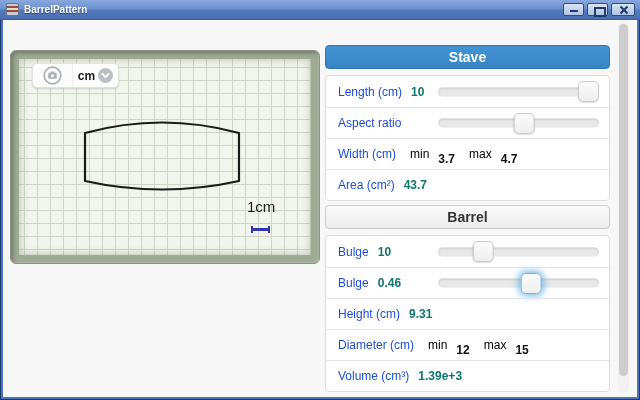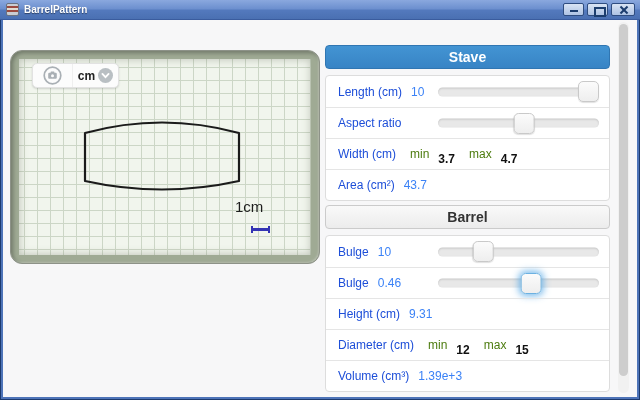--- a/index.html
+++ b/index.html
@@ -23,55 +23,55 @@
   .glyph-max::after { content:""; position:absolute; left:6px; top:3px; width:8px; height:6px; border:2px solid #1c3d6e; }
   .glyph-close::before, .glyph-close::after { content:""; position:absolute; left:7px; top:5px; width:10px; height:2px; background:#1c3d6e; }
   .glyph-close::before { transform:rotate(45deg); }
   .glyph-close::after  { transform:rotate(-45deg); }
 
   .frame { position:absolute; top:20px; left:0; right:0; bottom:0; padding:0 3px 3px 3px; }
   .content { position:relative; width:100%; height:100%; background:#f7f7f8; overflow:hidden; }
 
   
   .canvas-frame { position:absolute; left:7px; top:30px; width:310px; height:214px;
-                  background:#9faa94; border:1px solid #8d9288; border-radius:12px; padding:8px;
+                  background:#9faa94; border:1px solid #8d9288; border-radius:6px; padding:8px;
                   box-shadow: inset 2px 2px 4px rgba(55,60,50,.45), inset -1px -1px 2px rgba(255,255,255,.3); }
   .grid-canvas { position:relative; width:100%; height:100%; background-color:#f1f5ed;
                  background-image:linear-gradient(#ccd6c6 1px, transparent 1px),
                                   linear-gradient(90deg,#ccd6c6 1px, transparent 1px);
                  background-size:13px 13px; background-position:5px 8px;
                  box-shadow: inset 0 0 8px rgba(110,120,100,.45); }
   .stave-svg { position:absolute; inset:0; width:100%; height:100%; }
 
   .canvas-toolbar { position:absolute; left:13px; top:4px; width:87px; height:25px;
                     background:#fcfcfc; border:1px solid #e2e2e2; border-radius:5px;
                     display:flex; align-items:center; box-shadow:0 1px 2px rgba(0,0,0,.15); }
   .tb-camera { width:40px; height:100%; display:flex; align-items:center; justify-content:center;
                border-right:1px solid #efefef; cursor:pointer; }
   .tb-unit { flex:1; height:100%; display:flex; align-items:center; justify-content:center; gap:3px; cursor:pointer; }
   .unit-label { font-size:12px; font-weight:bold; color:#222; }
 
-  .scale-label { position:absolute; left:216px; top:139px; font-size:15px; color:#1d1d1d; }
+  .scale-label { position:absolute; left:228px; top:139px; font-size:15px; color:#1d1d1d; }
   .scale-bar { position:absolute; left:232px; top:167px; width:19px; height:7px;
                border-left:2px solid #3434b4; border-right:2px solid #3434b4; }
   .scale-bar::after { content:""; position:absolute; left:0; right:0; top:2px; height:3px; background:#3434b4; }
 
   
   .right-panel { position:absolute; left:322px; top:25px; width:285px; font-size:12px; color:#333; }
   .section-btn { height:24px; border-radius:4px; display:flex; align-items:center; justify-content:center;
                  font-weight:bold; font-size:14px; cursor:pointer; }
   .section-btn.primary { background:linear-gradient(#4394d3,#3884c5); color:#fff; border:1px solid #3076b2; }
   .section-btn.default { background:linear-gradient(#f9f9f9,#ececec); color:#333; border:1px solid #cbcbcb; margin-top:4px; }
   .panel { margin-top:6px; background:#fff; border:1px solid #ddd; border-radius:4px; }
   .prow { height:31px; position:relative; display:flex; align-items:center; padding-left:12px;
           border-top:1px solid #e5e5e5; }
   .prow:first-child { border-top:none; }
   .plabel { color:#1d4ed8; white-space:pre; }
-  .pvalue { font-weight:normal; color:#3b82f6; margin-left:9px;text-align:right; }
-  .mm-label { margin-left:14px; color:#4d7c0f; }
+  .pvalue { font-weight:bold; color:#0f766e; margin-left:9px;text-align:right; }
+  .mm-label { margin-left:14px; color:#000000; }
   .mm-value { font-weight:bold; color:#101010; margin-left:9px;margin-top:9px; }
 
   .slider { position:absolute; left:112px; right:10px; top:50%; height:9px; transform:translateY(-50%);
             background:#e8e8e8; border-radius:5px; box-shadow: inset 0 1px 2px rgba(0,0,0,.15);
             cursor:pointer; }
   .thumb { position:absolute; top:50%; width:21px; height:21px;
            background:linear-gradient(#fbfbfb,#eeeeee); border:1px solid #c9c9c9; border-radius:5px;
            box-shadow:0 1px 1px rgba(0,0,0,.12); cursor:grab; }
   .thumb.focused { border-color:#6cb1e1; box-shadow:0 0 7px 2px rgba(90,170,230,.8); }
 

